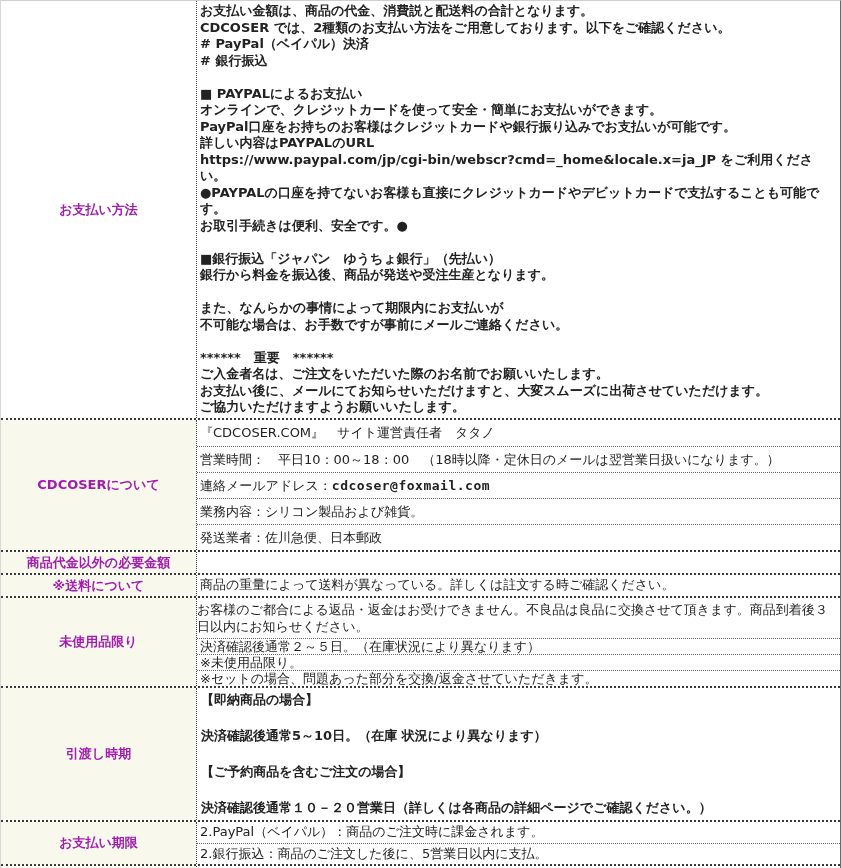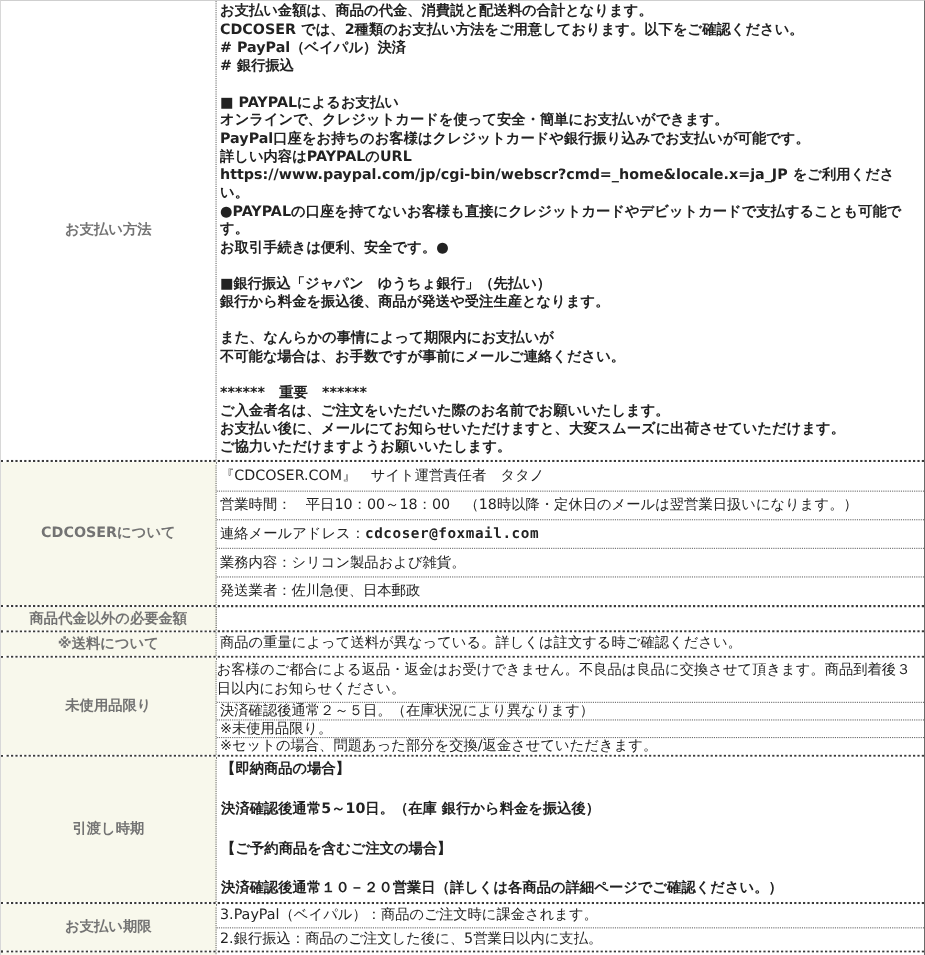--- a/index.html
+++ b/index.html
@@ -25,21 +25,21 @@
   }
   .section:first-child { border-top: none; }
   .label-cell {
     flex: 0 0 196px;
     width: 196px;
     display: flex;
     align-items: center;
     justify-content: center;
     text-align: center;
     font-weight: bold;
-    color: #737373;
+    color: #a21caf;
     background: #f8f8ec;
     border-right: 1px dotted #444444;
     padding: 2px 4px;
     line-height: 17px;
   }
   .label-cell.white-bg { background: #ffffff; }
   .content-cell {
     flex: 1 1 auto;
     min-width: 0;
     background: #ffffff;
@@ -162,35 +162,35 @@
     </div>
   </div>
 
   <div class="section">
     <div class="label-cell">
       <span>引渡し時期</span>
     </div>
     <div class="content-cell">
       <div class="para spaced">【即納商品の場合】
 
-決済確認後通常5～10日。（在庫 銀行から料金を振込後）
+決済確認後通常5～10日。（在庫 状況により異なります）
 
 【ご予約商品を含むご注文の場合】
 
 決済確認後通常１０－２０営業日（詳しくは各商品の詳細ページでご確認ください。）</div>
     </div>
   </div>
 
   <div class="section">
     <div class="label-cell">
       <span>お支払い期限</span>
     </div>
     <div class="content-cell">
       <div class="sub-row mid">
-        <span>3.PayPal（ベイパル）：商品のご注文時に課金されます。</span>
+        <span>2.PayPal（ベイパル）：商品のご注文時に課金されます。</span>
       </div>
       <div class="sub-row mid">
         <span>2.銀行振込：商品のご注文した後に、5営業日以内に支払。</span>
       </div>
     </div>
   </div>
 
   <div class="section">
     <div class="label-cell">
       <span>返品期限</span>

